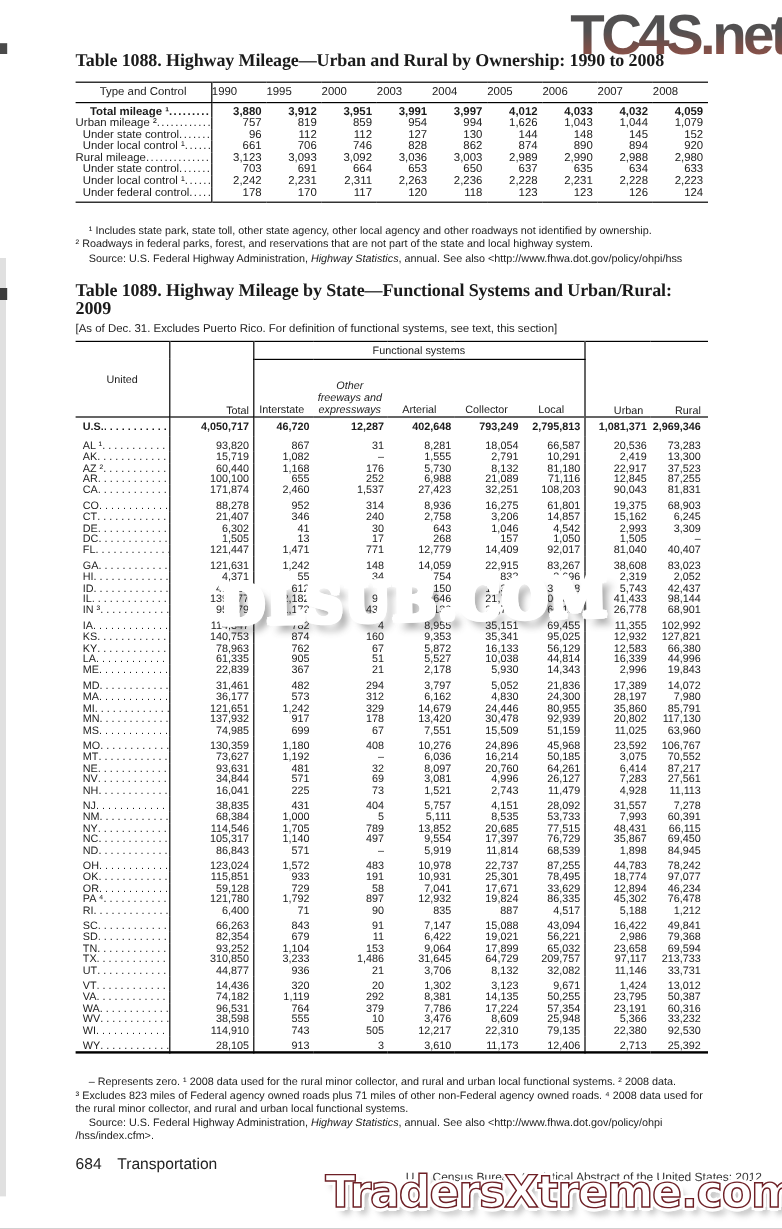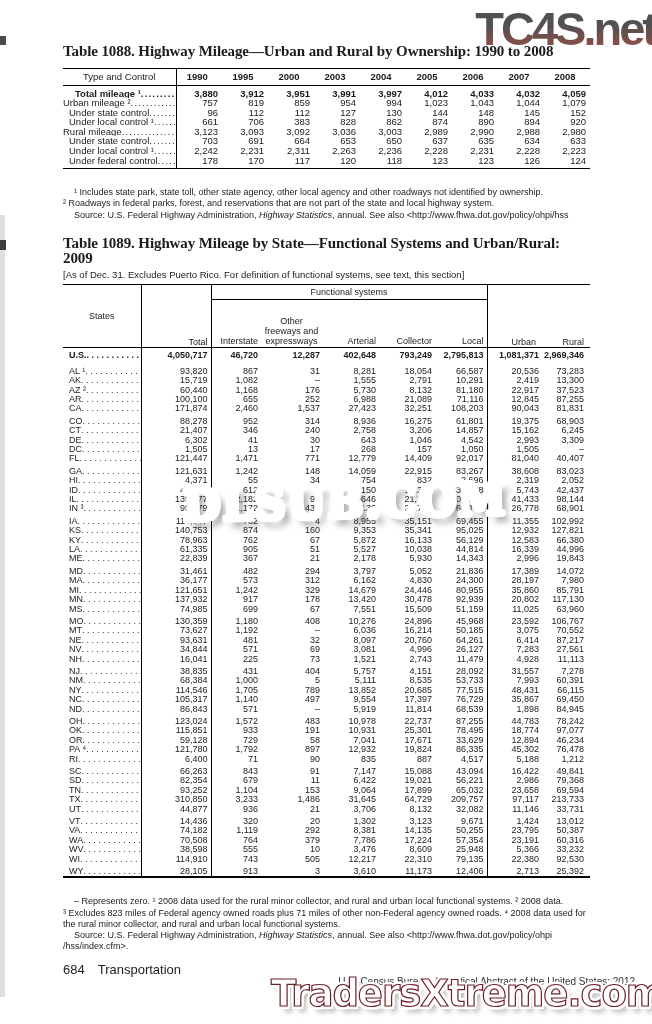--- a/index.html
+++ b/index.html
@@ -16,38 +16,38 @@
   .title1{margin-top:44px;}
   .title2{margin-top:15px;white-space:normal;}
   .bracket{font-size:9.5px;line-height:11px;margin:2px 0 0 0;color:#222;}
   
   table{table-layout:fixed;width:527px;border-collapse:collapse;margin-top:8px;
         border-top:1.5px solid #000;border-bottom:1.6px solid #000;}
   #t1089{border-bottom:2.2px solid #000;margin-top:4px;}
   th,td{padding:0;font-weight:normal;}
   #t1088 th{font-size:9.5px;height:16px;vertical-align:middle;border-bottom:1px solid #000;}
   #t1088 th.lblhead{text-align:center;border-right:1px solid #000;}
-  #t1088 th.ycol{text-align:center;padding-right:4px;font-weight:bold;}
+  #t1088 th.ycol{text-align:left;padding-right:4px;}
   #t1088 td{font-size:9.5px;line-height:9.6px;text-align:right;padding-right:4px;}
   #t1088 td.lbl{text-align:left;padding-right:0;border-right:1px solid #000;}
   #t1088 tr.bold td{font-weight:bold;}
   #t1088 tr:first-child td{padding-top:3px;}
   #t1088 tr:last-child td{padding-bottom:3px;}
   .lblwrap{display:flex;overflow:hidden;}
   .dots{flex:1;overflow:hidden;white-space:nowrap;letter-spacing:1.2px;color:#1b1b1b;}
   #t1088 .bold .lblwrap{padding-left:12px;}
   #t1088 .ind .lblwrap{padding-left:6px;}
   
   #t1089 th{font-size:9px;}
   .h-state{vertical-align:middle;text-align:center;border-right:1px solid #000;border-bottom:1px solid #000;}
   .h-total{vertical-align:bottom;text-align:right;padding-right:3px;border-right:1px solid #000;border-bottom:1px solid #000;}
   .h-fs{height:14px;vertical-align:middle;text-align:center;border-bottom:1px solid #000;border-right:1px solid #000;}
   .h-urban,.h-rural{vertical-align:bottom;text-align:right;padding-right:6px;border-bottom:1px solid #000;}
-  #t89-head2 th{height:46px;vertical-align:bottom;text-align:right;padding:0 3px 1px 0;border-bottom:1px solid #000;}
-  #t89-head2 th.oth{text-align:center;padding-right:1px;}
+  #t89-head2 th{height:46px;vertical-align:bottom;text-align:center;padding:0 3px 1px 0;border-bottom:1px solid #000;}
+  #t89-head2 th.oth{padding-right:1px;font-style:italic;}
   #t89-head2 th.c-local{border-right:1px solid #000;}
   
   #t1089 td{font-size:9px;line-height:9.4px;text-align:right;padding-right:3px;}
   #t1089 td.lbl{text-align:left;padding-right:0;border-right:1px solid #000;}
   #t1089 td.lbl .lblwrap{padding-left:6px;}
   #t1089 td.c-total,#t1089 td.c-local{border-right:1px solid #000;}
   #t1089 td.c-rural{padding-right:6px;}
   #t1089 tr.us-row td{font-weight:bold;padding-top:3.5px;padding-bottom:3px;}
   #t1089 tr.gap td{padding-top:3px;}
   #t1089 .dots{letter-spacing:0;}
@@ -144,21 +144,21 @@
               <div class="lblwrap">
                 <span class="ltxt">Urban mileage ²</span>
                 <span class="dots">............................................................</span>
               </div>
             </td>
             <td class="num">757</td>
             <td class="num">819</td>
             <td class="num">859</td>
             <td class="num">954</td>
             <td class="num">994</td>
-            <td class="num">1,023</td>
+            <td class="num">1,626</td>
             <td class="num">1,043</td>
             <td class="num">1,044</td>
             <td class="num">1,079</td>
           </tr>
           <tr class="ind">
             <td class="lbl">
               <div class="lblwrap">
                 <span class="ltxt">Under state control</span>
                 <span class="dots">............................................................</span>
               </div>
@@ -175,21 +175,21 @@
           </tr>
           <tr class="ind">
             <td class="lbl">
               <div class="lblwrap">
                 <span class="ltxt">Under local control ¹</span>
                 <span class="dots">............................................................</span>
               </div>
             </td>
             <td class="num">661</td>
             <td class="num">706</td>
-            <td class="num">383</td>
+            <td class="num">746</td>
             <td class="num">828</td>
             <td class="num">862</td>
             <td class="num">874</td>
             <td class="num">890</td>
             <td class="num">894</td>
             <td class="num">920</td>
           </tr>
           <tr>
             <td class="lbl">
               <div class="lblwrap">
@@ -280,21 +280,21 @@
           <col style="width:50px">
           <col style="width:62px">
         <col style="width:56px">
           <col style="width:56px">
           <col style="width:52px">
           <col style="width:55px">
         <col style="width:48px">
       </colgroup>
       <thead>
         <tr>
-          <th rowspan="2" class="h-state">States</th>
+          <th rowspan="2" class="h-state">United</th>
           <th rowspan="2" class="h-total">Total</th>
           <th colspan="5" class="h-fs">Functional systems</th>
           <th rowspan="2" class="h-urban">Urban</th>
           <th rowspan="2" class="h-rural">Rural</th>
         </tr>
         <tr id="t89-head2">
             <th>Interstate</th>
             <th class="oth ">Other freeways and expressways</th>
             <th>Arterial</th>
             <th>Collector</th>
@@ -1070,21 +1070,21 @@
             <td>23,795</td>
             <td class="c-rural">50,387</td>
           </tr>
           <tr>
             <td class="lbl">
               <div class="lblwrap">
                 <span class="ltxt">WA</span>
                 <span class="dots"> . . . . . . . . . . . . . . . . . . . . . . . . . . . . . . . . . . . . . . . .</span>
               </div>
             </td>
-            <td class="c-total">70,508</td>
+            <td class="c-total">96,531</td>
             <td>764</td>
             <td>379</td>
             <td>7,786</td>
             <td>17,224</td>
             <td class="c-local">57,354</td>
             <td>23,191</td>
             <td class="c-rural">60,316</td>
           </tr>
           <tr>
             <td class="lbl">

